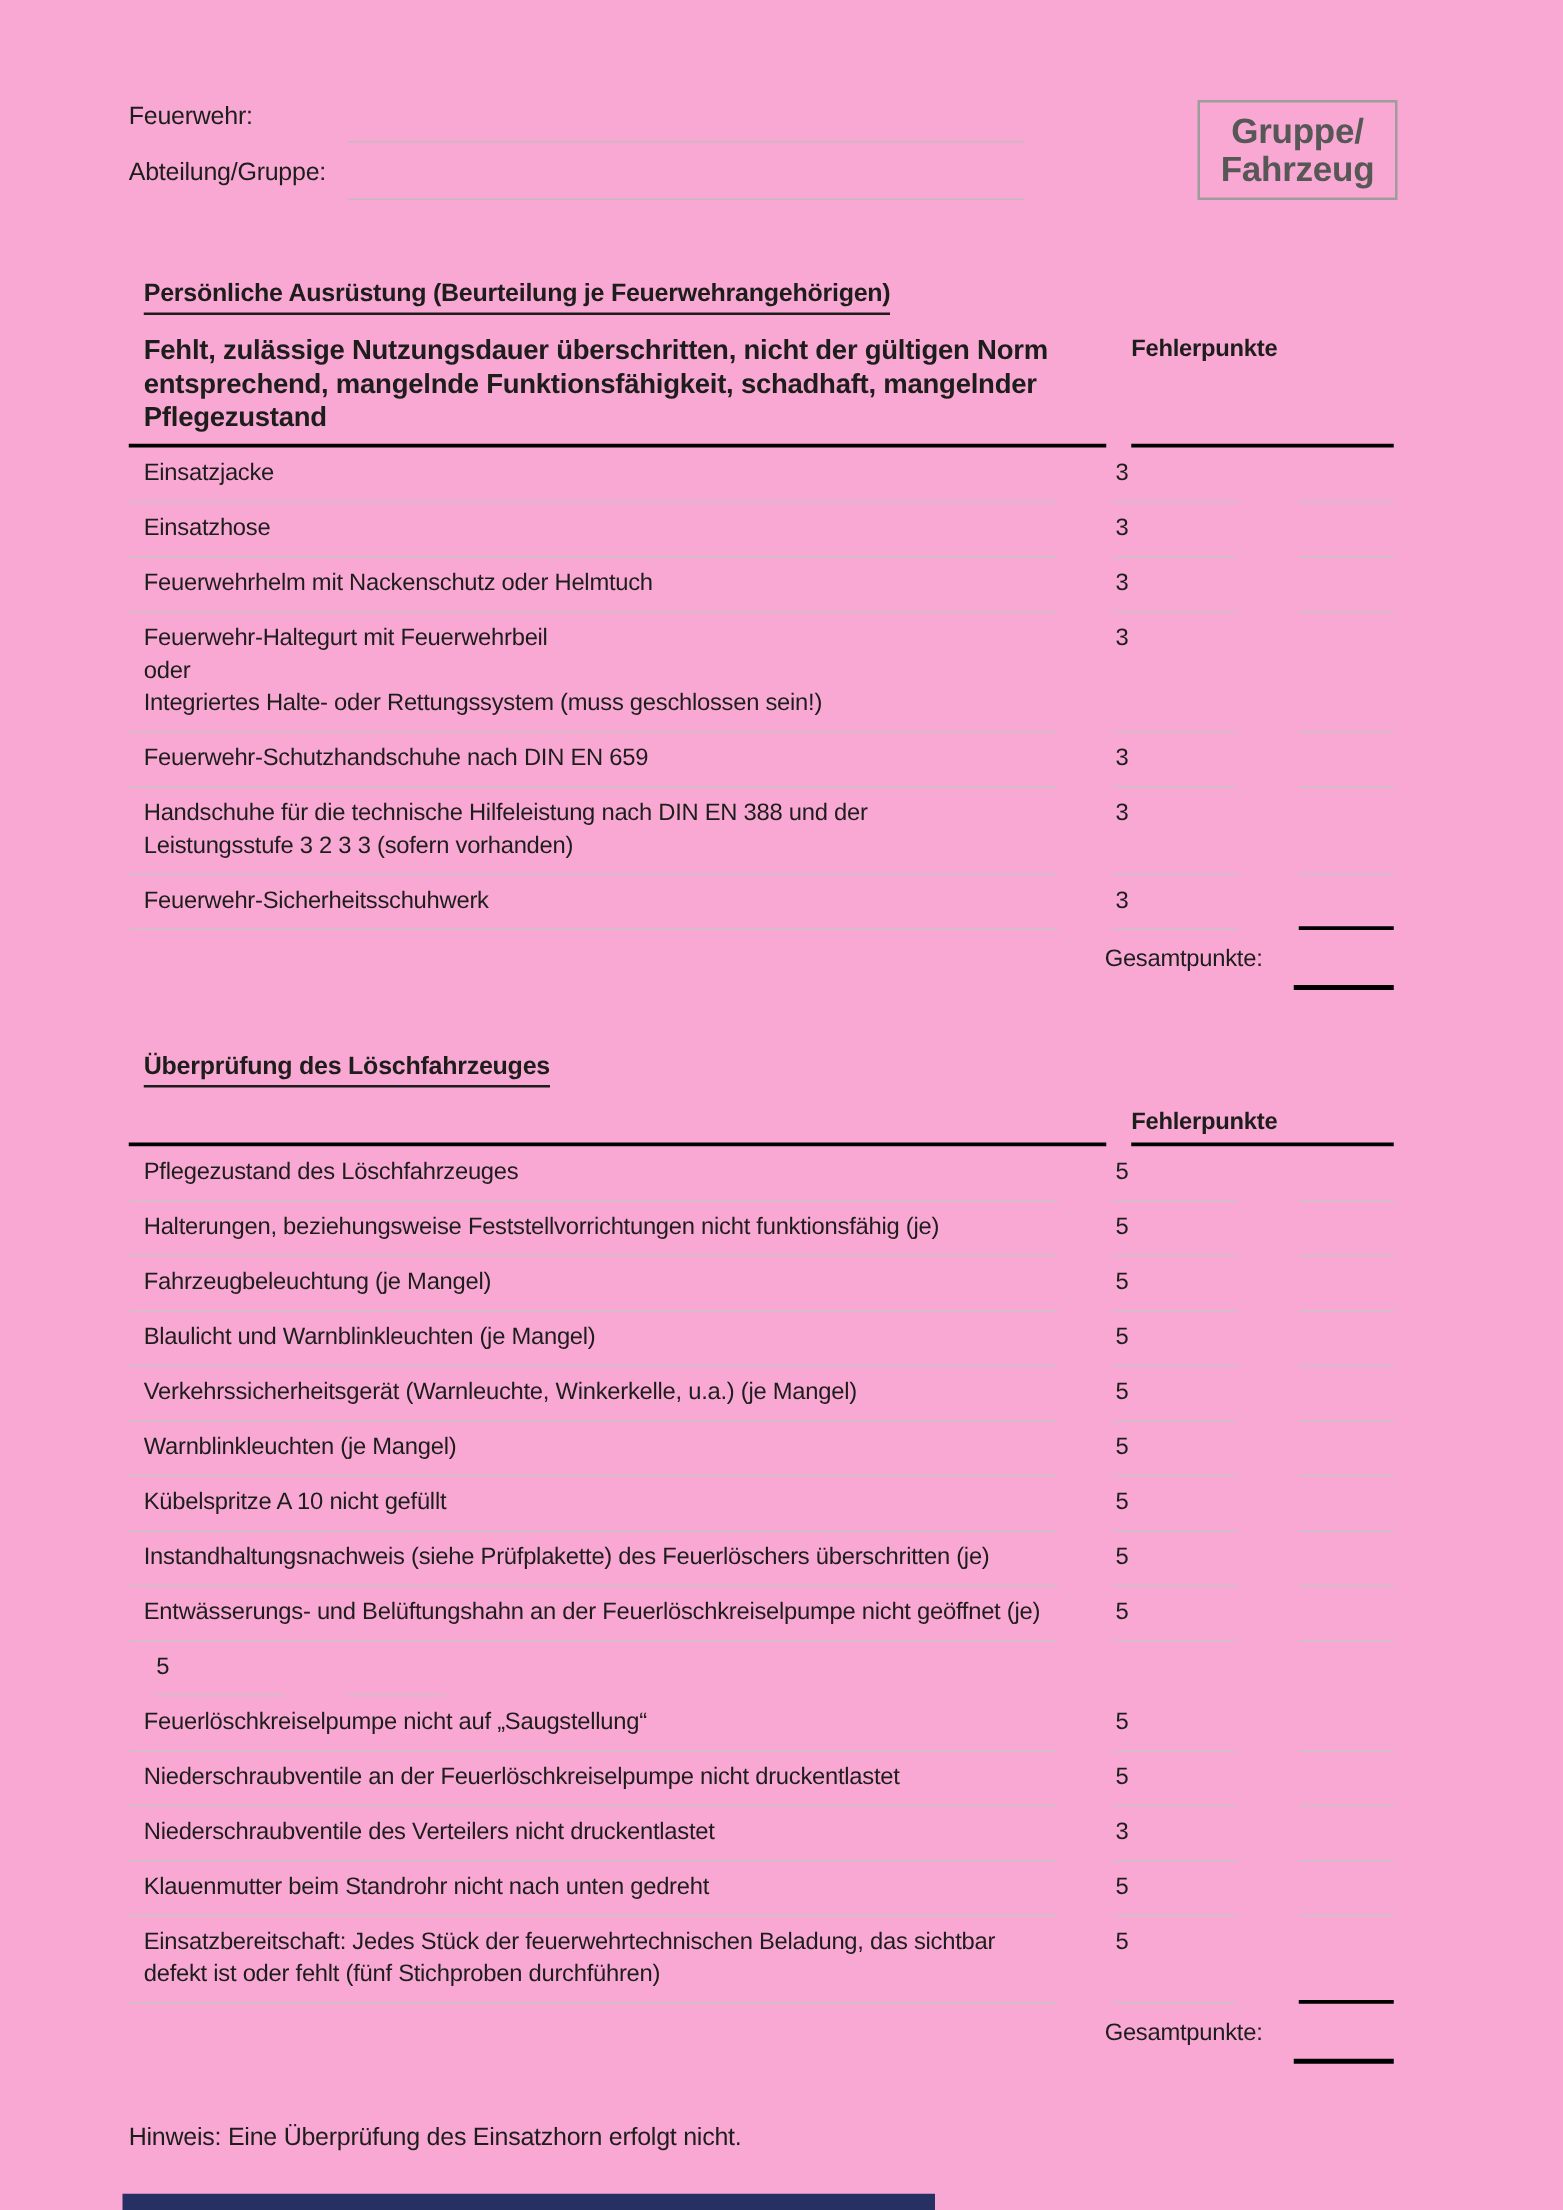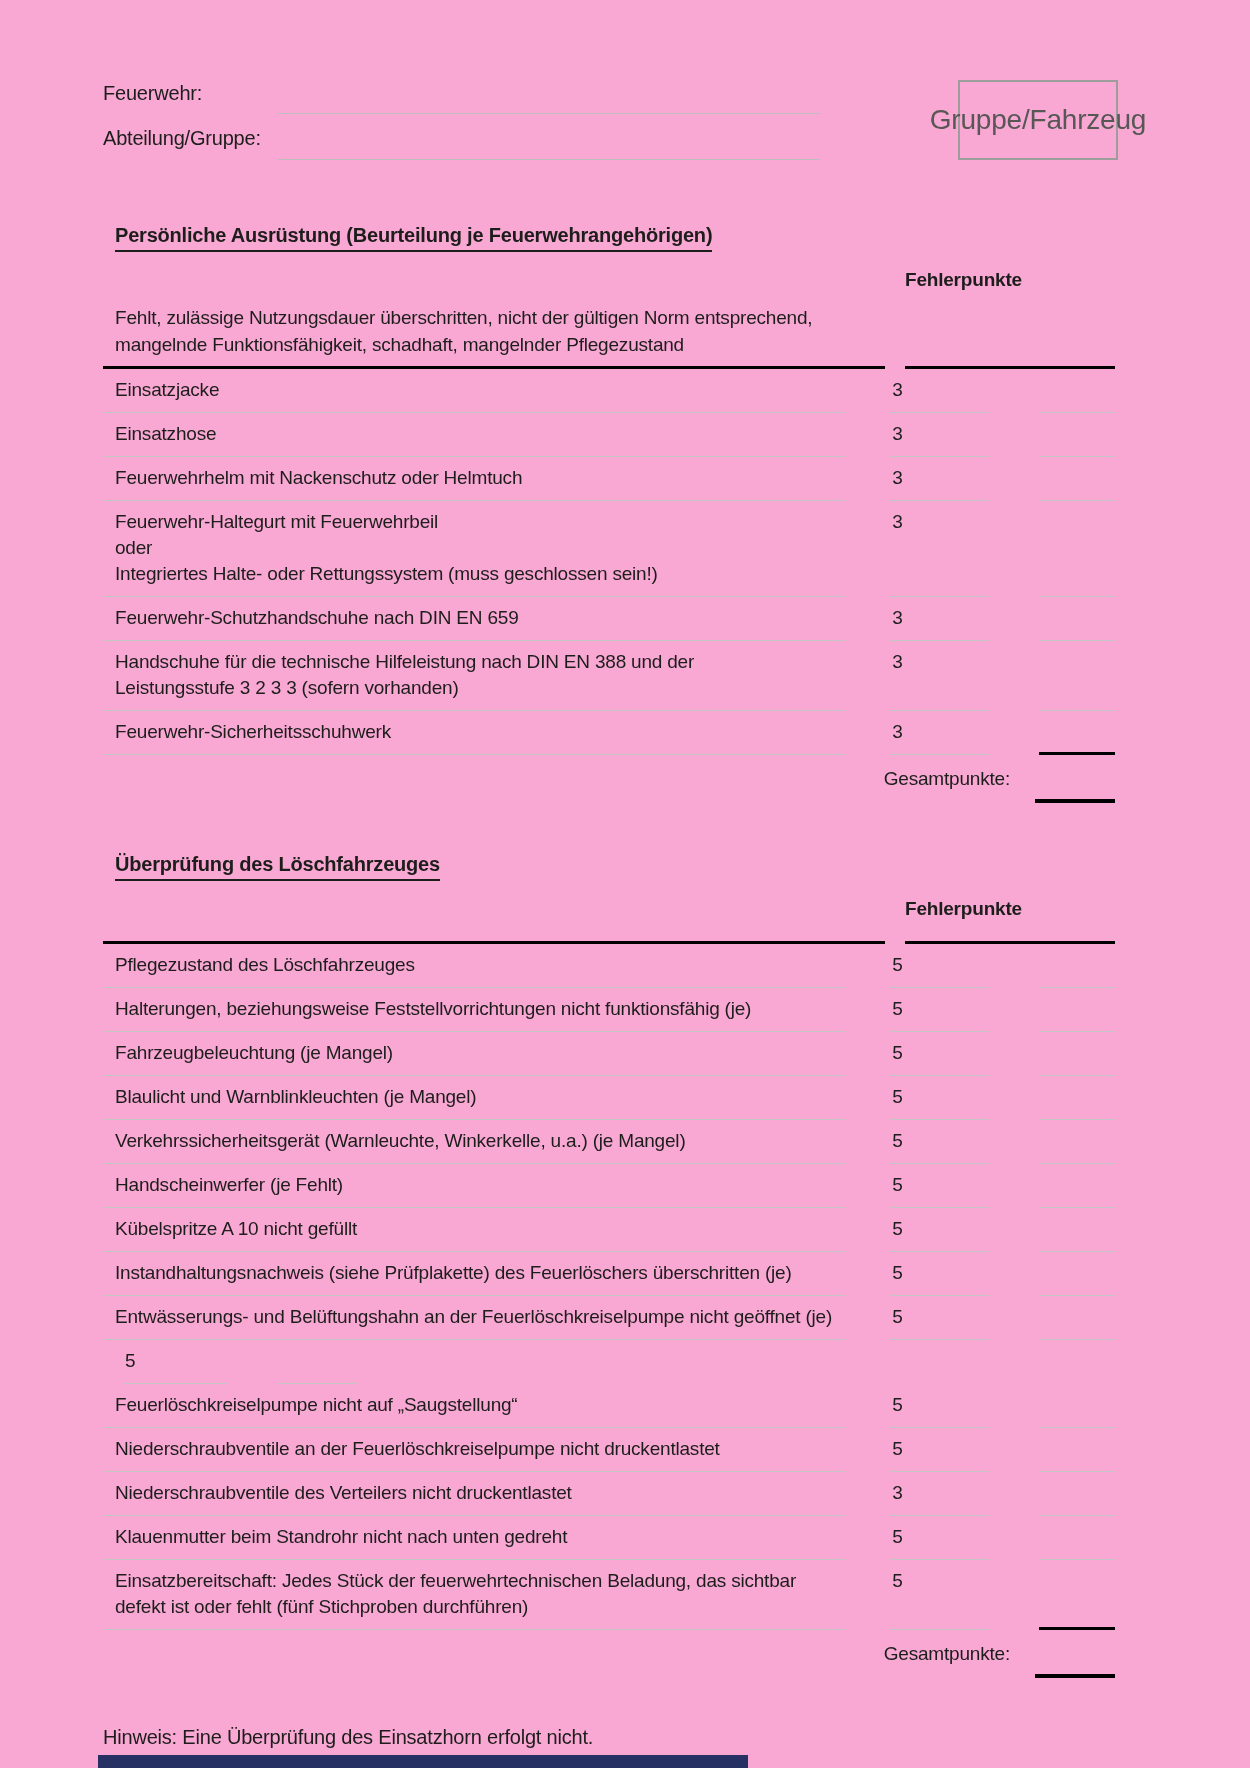--- a/index.html
+++ b/index.html
@@ -15,31 +15,31 @@
   
   .fld-label { position:absolute; left:103px; font-size:20px; }
   .lbl-feuerwehr { top:82px; }
   .lbl-abteilung { top:127px; }
   .fill-line { position:absolute; left:278px; width:542px; height:0; border-top:1px solid #bdbdbd; }
   .line-feuerwehr { top:113px; }
   .line-abteilung { top:159px; }
   .corner-box {
     position:absolute; top:80px; left:958px; width:156px; height:76px;
     border:2px solid #9d9d9c;
-    display:flex; flex-direction:row; justify-content:center; align-items:center;
-    font-size:28px; font-weight:normal; color:#575756; line-height:1.12;
+    display:flex; flex-direction:column; justify-content:center; align-items:center;
+    font-size:28px; font-weight:bold; color:#575756; line-height:1.12;
   }
   
   .content { position:absolute; left:103px; top:212px; width:1012px; }
   .sec-heading { margin:12px; font-size:20px; font-weight:bold; }
   .sec-heading .u { display:inline-block; border-bottom:2px solid #1d1d1b; padding-bottom:3px; }
   .section-2 { margin-top:50px; }
   
   .hdr-row { display:flex; align-items:flex-start; margin-top:14px; min-height:30px; }
-  .hdr-desc { box-sizing:border-box; width:782px; padding:0 6px 8px 12px; font-size:19px; font-weight:normal; line-height:27px;margin-top:38px; }
+  .hdr-desc { box-sizing:border-box; width:782px; padding:0 6px 8px 12px; font-size:22px; font-weight:bold; line-height:27px; }
   .hdr-pts  { box-sizing:border-box; width:105px; margin-left:20px; font-size:19px; font-weight:bold; line-height:27px; }
   .rule-row { display:flex; }
   .rule-left  { width:782px; height:0; border-top:3px solid #000; }
   .rule-gap   { width:20px; }
   .rule-right { width:210px; height:0; border-top:3px solid #000; }
   
   .t-row { display:flex; align-items:stretch;gap:24px; }
   .c-desc {
     box-sizing:border-box; width:782px; padding:8px 10px 9px 12px;
     border-bottom:1px solid #c6c6c6; font-size:19px; line-height:26px;
@@ -198,21 +198,21 @@
   <div class="t-row">
     <div class="c-desc">
               <div>Verkehrssicherheitsgerät (Warnleuchte, Winkerkelle, u.a.) (je Mangel)</div>
             </div>
     <div class="c-pts">5</div>
     <div class="c-ans"></div>
   </div>
 
   <div class="t-row">
     <div class="c-desc">
-              <div>Handscheinwerfer (je Fehlt)</div>
+              <div>Warnblinkleuchten (je Mangel)</div>
             </div>
     <div class="c-pts">5</div>
     <div class="c-ans"></div>
   </div>
 
   <div class="t-row">
     <div class="c-desc">
               <div>Kübelspritze A 10 nicht gefüllt</div>
             </div>
     <div class="c-pts">5</div>

